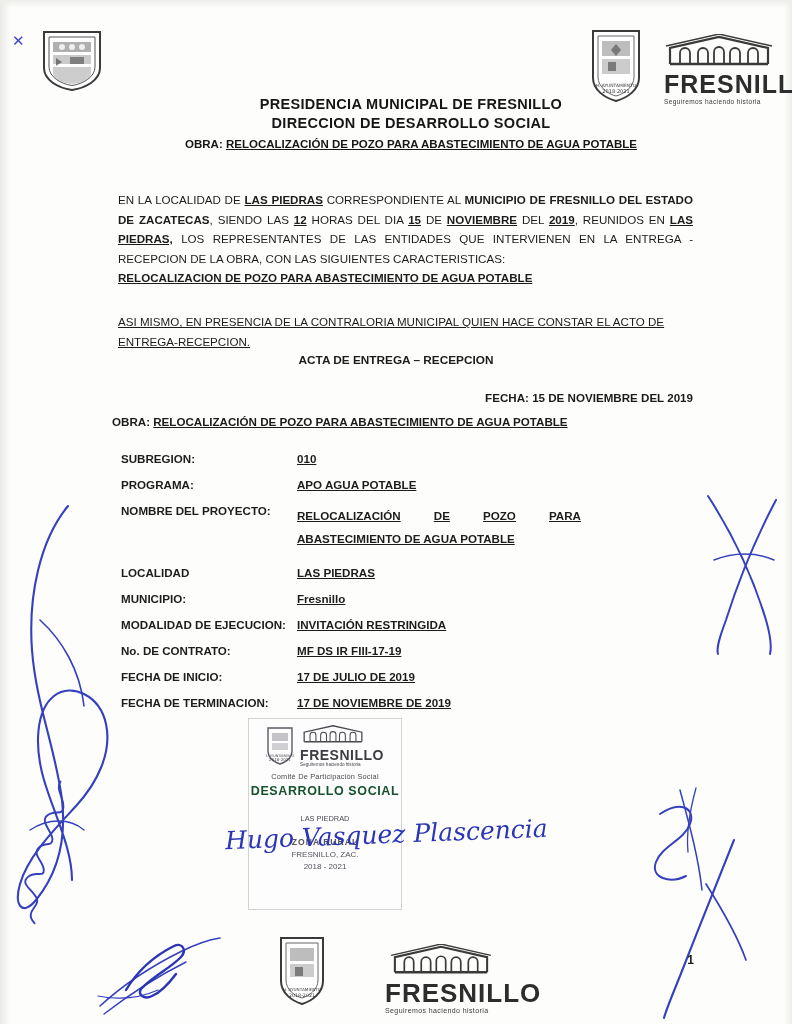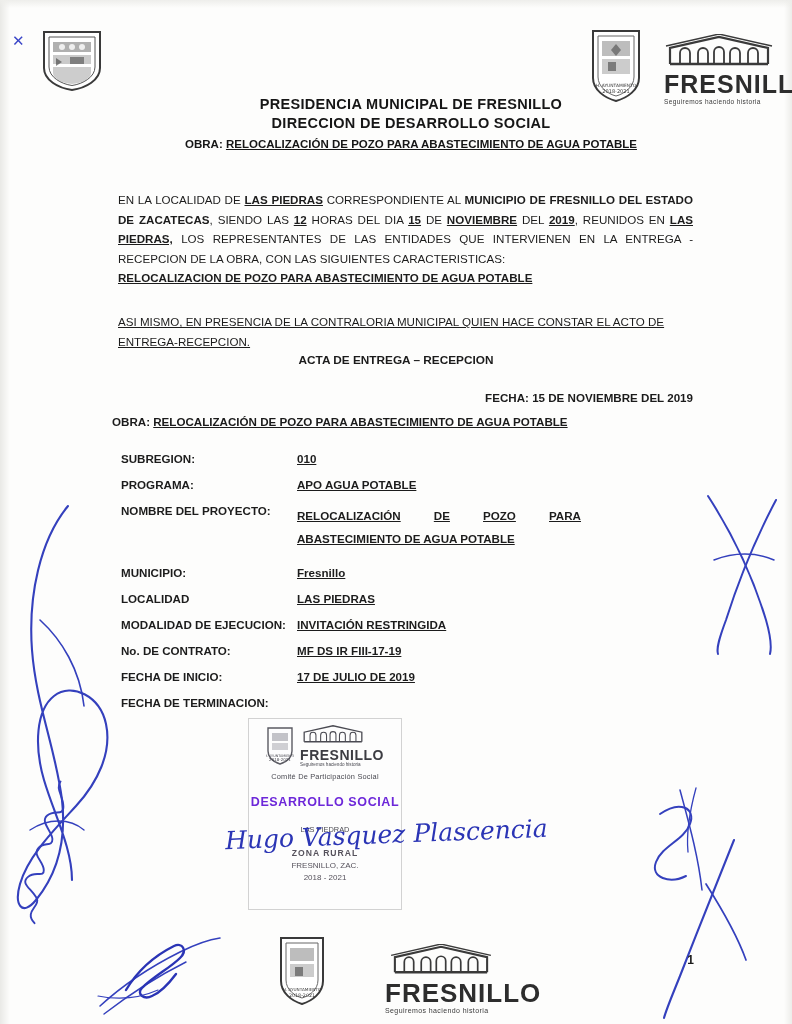--- a/index.html
+++ b/index.html
@@ -71,21 +71,21 @@
   .stamp {
     position:absolute; left:248px; top:718px; width:152px; height:190px;
     border:1px solid rgba(60,60,60,.22);
     background:rgba(255,255,255,.25);
     text-align:center;
     color:#3c3c40;
     overflow:hidden;
   }
   .stamp .srow { display:flex; justify-content:center; align-items:center; gap:6px; margin-top:5px; }
   .stamp .s-line1 { font-size:7.4px; margin-top:5px; letter-spacing:.2px; color:#4a4a52; }
-  .stamp .s-line2 { font-size:12.5px; font-weight:bold; letter-spacing:.6px; margin-top:14px; color:#6d28d9; }
+  .stamp .s-line2 { font-size:12.5px; font-weight:bold; letter-spacing:.6px; margin-top:3px; color:#14532d; }
   .stamp .s-line3 { font-size:7.4px; margin-top:16px; color:#4a4a52; }
   .stamp .s-line4 { font-size:8.6px; font-weight:bold; margin-top:14px; letter-spacing:1px; color:#56525c; }
   .stamp .s-line5 { font-size:8px; margin-top:3px; color:#56525c; }
   .stamp .s-line6 { font-size:8px; margin-top:3px; color:#56525c; }
   .stamp .s-fres { font-size:14px; font-weight:bold; letter-spacing:.5px; color:#3c3c42; line-height:1; }
   .stamp .s-fres-sub { font-size:4.6px; color:#4a4a52; }
 
   
   .footer-crest { position:absolute; left:278px; top:935px; }
   .footer-logo { position:absolute; left:385px; top:944px; }
@@ -208,46 +208,47 @@
           <span>RELOCALIZACIÓN</span>
           <span>DE</span>
           <span>POZO</span>
           <span>PARA</span>
         </span>
         <div>ABASTECIMIENTO DE AGUA POTABLE</div>
       </div>
     </div>
 
     <div class="frow">
+      <div class="flabel">LOCALIDAD</div>
+      <div class="fvalue">LAS PIEDRAS</div>
+    </div>
+
+    <div class="frow">
       <div class="flabel">MUNICIPIO:</div>
       <div class="fvalue">Fresnillo</div>
     </div>
 
     <div class="frow">
-      <div class="flabel">LOCALIDAD</div>
-      <div class="fvalue">LAS PIEDRAS</div>
-    </div>
-
-    <div class="frow">
       <div class="flabel">MODALIDAD DE EJECUCION:</div>
       <div class="fvalue">INVITACIÓN RESTRINGIDA</div>
     </div>
 
     <div class="frow">
       <div class="flabel">No. DE CONTRATO:</div>
       <div class="fvalue">MF DS IR FIII-17-19</div>
     </div>
 
     <div class="frow">
       <div class="flabel">FECHA DE INICIO:</div>
       <div class="fvalue">17 DE JULIO DE 2019</div>
     </div>
 
     <div class="frow">
       <div class="flabel">FECHA DE TERMINACION:</div>
+      <div class="fvalue">17 DE NOVIEMBRE DE 2019</div>
     </div>
   </div>
 
   <div class="stamp">
     <div class="srow">
       <svg width="28" height="40" viewBox="0 0 28 40">
         <path d="M2 2 H26 V25 C26 32 20 36 14 38 C8 36 2 32 2 25 Z" fill="none" stroke="#5a5a62" stroke-width="1.4"></path>
         <path d="M6 7 H22 V15 H6 Z" fill="#7d7d88" opacity=".45"></path>
         <path d="M6 17 H22 V24 H6 Z" fill="#8b8b96" opacity=".4"></path>
         <text x="14" y="31" text-anchor="middle" font-family="DejaVu Sans, sans-serif" font-size="3.4" fill="#4a4a52">H. AYUNTAMIENTO</text>

